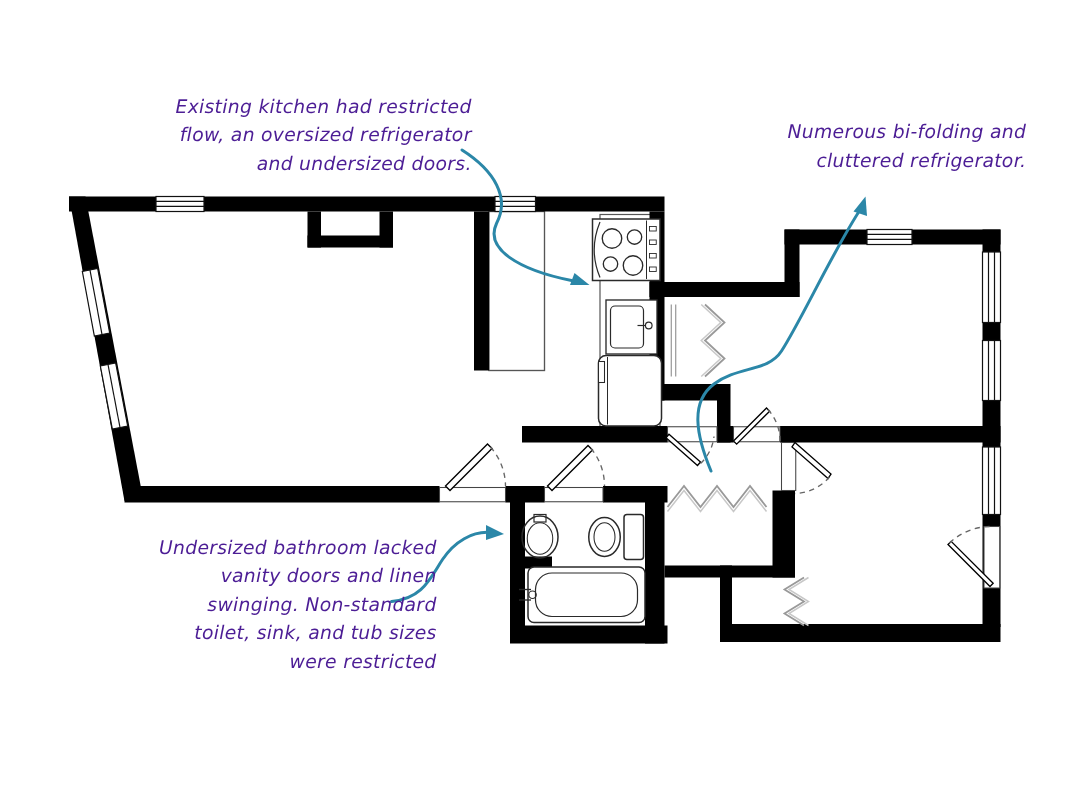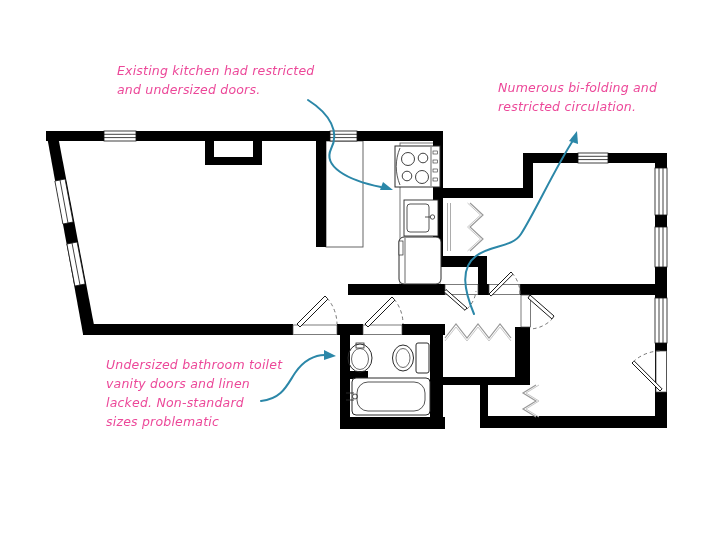--- a/index.html
+++ b/index.html
@@ -1,24 +1,24 @@
 <!DOCTYPE html>
 <html><head>
 <meta charset="utf-8">
 <style>
   html,body{margin:0;padding:0;background:#ffffff;}
   body{width:720px;height:540px;position:relative;overflow:hidden;
        font-family:"DejaVu Sans",sans-serif;}
   #plan-wrap{position:absolute;left:0;top:0;width:720px;height:540px;}
   svg{position:absolute;left:0;top:0;}
   .ann{position:absolute;font-style:italic;font-size:12.5px;line-height:19px;
-       letter-spacing:0.2px;color:#ec4899;white-space:nowrap;
-       font-family:"DejaVu Sans",sans-serif;}
+       letter-spacing:0.2px;color:#4c1d95;white-space:nowrap;
+       font-family:"DejaVu Sans",sans-serif;text-align:right;}
   #ann-kitchen{left:117px;top:61px;}
-  #ann-doors{left:498px;top:78px;}
+  #ann-doors{left:525px;top:78px;}
   #ann-bath{left:106px;top:355px;}
 </style>
 </head>
 <body>
 
 <div id="plan-wrap">
 <svg width="720" height="540" viewBox="0 0 720 540">
 
   <g fill="#ffffff" stroke="#555555" stroke-width="0.9">
     <rect x="326" y="141" width="37" height="106"></rect>
@@ -207,27 +207,29 @@
     </g>
     <g>
       <path d="M261,401 C282,399 287,385 295,373 C303,361 315,354 327,355"></path>
       <polygon points="336,356 324,360 324,350" fill="#2b87a8" stroke="none"></polygon>
     </g>
   </g>
 </svg>
 
 <div class="ann" id="ann-kitchen">
   <div>Existing kitchen had restricted</div>
+  <div>flow, an oversized refrigerator</div>
   <div>and undersized doors.</div>
 </div>
 
 <div class="ann" id="ann-doors">
   <div>Numerous bi-folding and</div>
-  <div>restricted circulation.</div>
+  <div>cluttered refrigerator.</div>
 </div>
 
 <div class="ann" id="ann-bath">
-  <div>Undersized bathroom toilet</div>
+  <div>Undersized bathroom lacked</div>
   <div>vanity doors and linen</div>
-  <div>lacked. Non-standard</div>
-  <div>sizes problematic</div>
+  <div>swinging. Non-standard</div>
+  <div>toilet, sink, and tub sizes</div>
+  <div>were restricted</div>
 </div>
 </div>
 
 </body></html>

